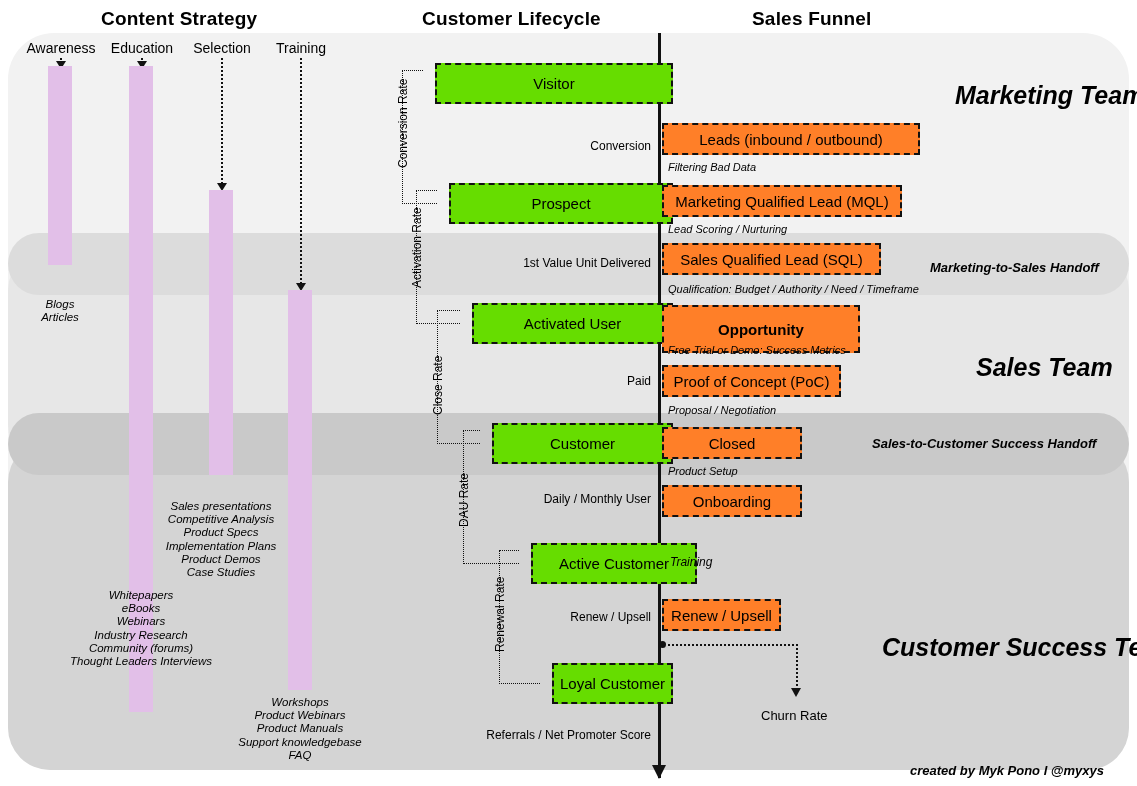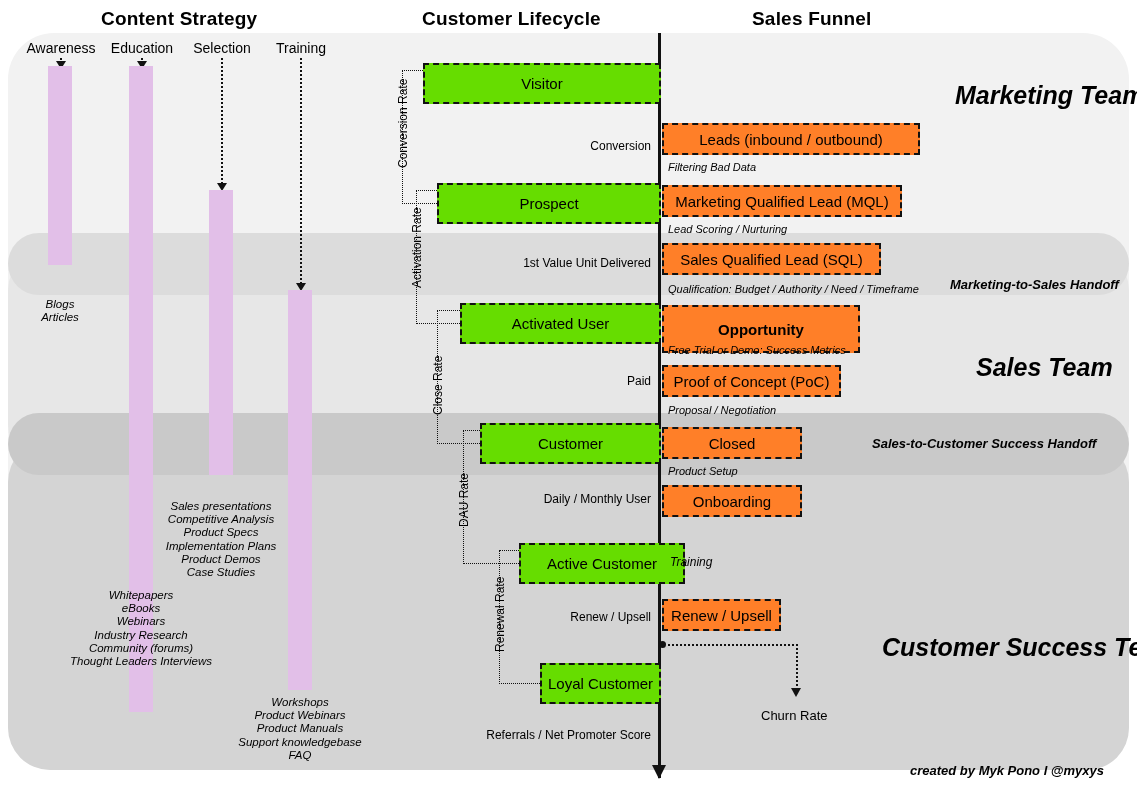--- a/index.html
+++ b/index.html
@@ -23,21 +23,21 @@
   .cs-arrow{position:absolute;width:0;height:0;border-left:5px solid transparent;border-right:5px solid transparent;border-top:8px solid #111;}
   .cs-bar{position:absolute;background:#e2bfe8;}
   .cs-list{position:absolute;font-size:11.5px;font-style:italic;line-height:13.2px;text-align:center;white-space:nowrap;}
 
   
   .axis{position:absolute;left:658px;top:33px;width:3px;height:745px;background:#111;}
   .axis-arrow{position:absolute;left:652px;top:765px;width:0;height:0;border-left:7px solid transparent;border-right:7px solid transparent;border-top:14px solid #111;}
 
   
   .gbox{position:absolute;background:#66dd00;border:2px dashed #111;box-sizing:border-box;
-        display:flex;align-items:center;justify-content:center;font-size:15px;color:#000;}
+        display:flex;align-items:center;justify-content:center;font-size:15px;color:#000;margin-left:12px;}
   .obox{position:absolute;background:#ff7f28;border:2px dashed #111;box-sizing:border-box;
         display:flex;align-items:center;justify-content:center;font-size:15px;color:#000;}
 
   
   .mid-note{position:absolute;font-size:12px;text-align:right;white-space:nowrap;}
   .fun-note{position:absolute;font-size:11px;font-style:italic;white-space:nowrap;}
 
   
   .rate-lbl{position:absolute;font-size:12px;white-space:nowrap;
             transform-origin:0 0;transform:rotate(-90deg);}
@@ -178,21 +178,21 @@
 
   <div class="fun-note" style="left:668px;top:161px;">Filtering Bad Data</div>
   <div class="fun-note" style="left:668px;top:223px;">Lead Scoring / Nurturing</div>
   <div class="fun-note" style="left:668px;top:283px;">Qualification: Budget / Authority / Need / Timeframe</div>
   <div class="fun-note" style="left:668px;top:344px;">Free Trial or Demo: Success Metrics</div>
   <div class="fun-note" style="left:668px;top:404px;">Proposal / Negotiation</div>
   <div class="fun-note" style="left:668px;top:465px;">Product Setup</div>
   <div class="fun-note" style="left:670px;top:555px;font-size:12px;">Training</div>
 
   <div class="team team-big" style="left:955px;top:81px;">Marketing Team</div>
-  <div class="team team-small" style="left:930px;top:277px;margin-left:20px;">Marketing-to-Sales Handoff</div>
+  <div class="team team-small" style="left:930px;top:260px;">Marketing-to-Sales Handoff</div>
   <div class="team team-big" style="left:976px;top:353px;">Sales Team</div>
   <div class="team team-small" style="left:872px;top:436px;">Sales-to-Customer Success Handoff</div>
   <div class="team team-big" style="left:882px;top:633px;">Customer Success Team</div>
 
   <div class="churn-dot" style="left:659px;top:641px;"></div>
   <div class="churn-h" style="left:663px;top:644px;width:135px;"></div>
   <div class="churn-v" style="left:796px;top:644px;height:46px;"></div>
   <div class="churn-arrow" style="left:791px;top:688px;"></div>
   <div class="churn-lbl" style="left:761px;top:696px;">Churn Rate</div>
 

